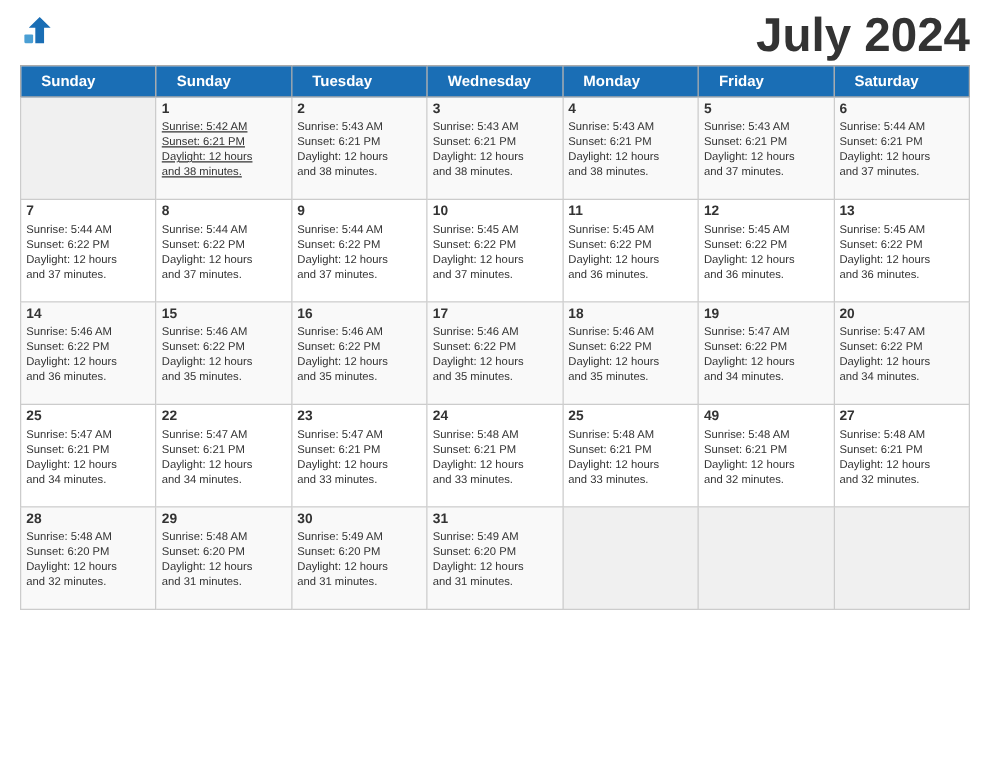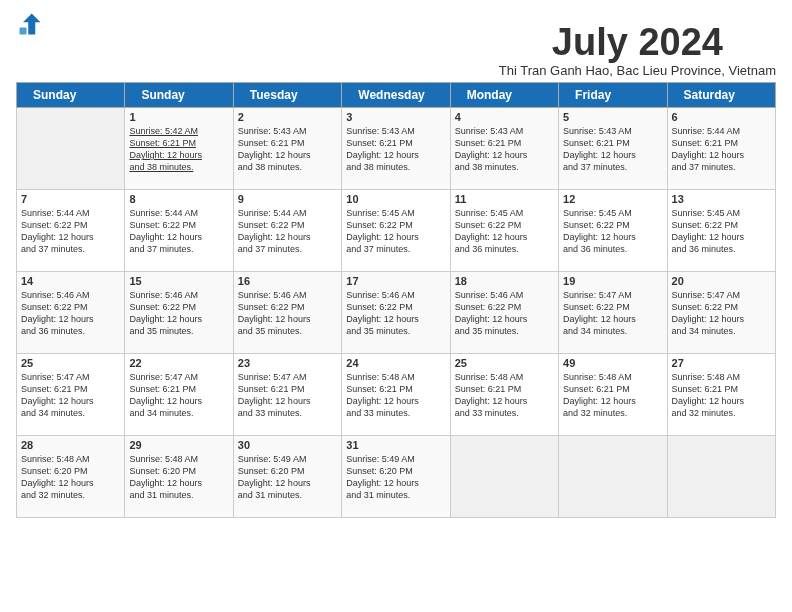--- a/index.html
+++ b/index.html
@@ -33,22 +33,21 @@
       line-height: 1.1;
     }
     .logo-text span {
       color: #1a6eb5;
     }
     .logo-icon {
       width: 28px;
       height: 28px;
     }
     .title-block {
-      text-align: center;
-      margin-top: 13px;
+      text-align: right;
     }
     .cal-title {
       font-size: 38px;
       font-weight: bold;
       color: #333;
       line-height: 1;
     }
     .cal-subtitle {
       font-size: 13px;
       color: #333;
@@ -101,21 +100,20 @@
 <div class="page">
   <div class="header">
     <div class="logo">
       <svg class="logo-icon" viewBox="0 0 32 32">
         <polygon points="18,4 28,14 22,14 22,28 14,28 14,14 8,14" fill="#1a6eb5"></polygon>
         <rect x="4" y="20" width="8" height="8" fill="#4a9fd4" rx="1"></rect>
       </svg>
     </div>
     <div class="title-block">
       <div class="cal-title">July 2024</div>
-      <div class="cal-subtitle">Thi Tran Ganh Hao, Bac Lieu Province, Vietnam</div>
     </div>
   </div>
 
   <table>
     <thead>
       <tr>
         <th>Sunday</th>
         <th>Sunday</th>
         <th>Tuesday</th>
         <th>Wednesday</th>

